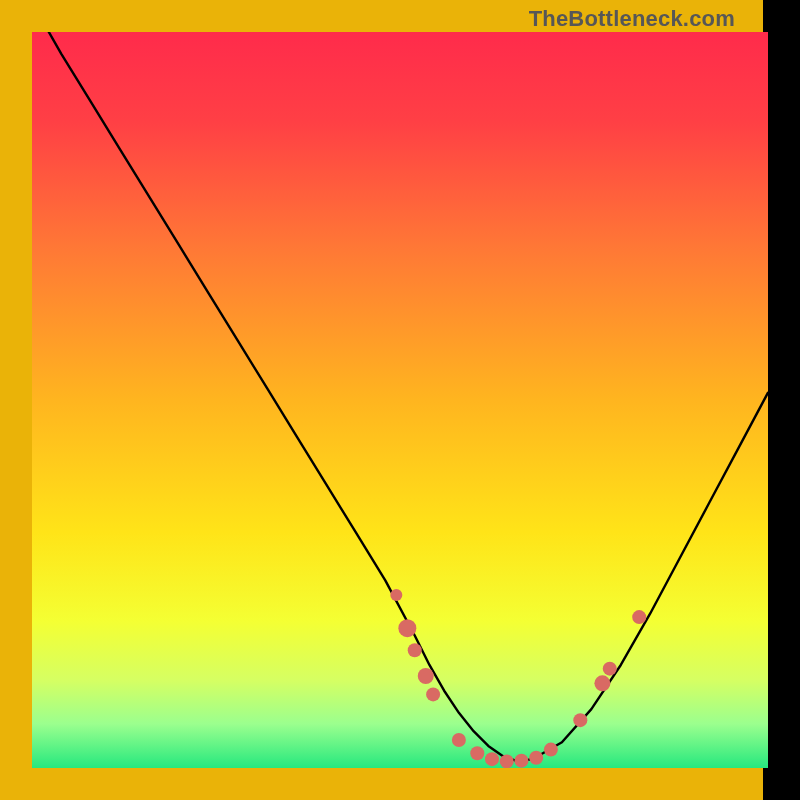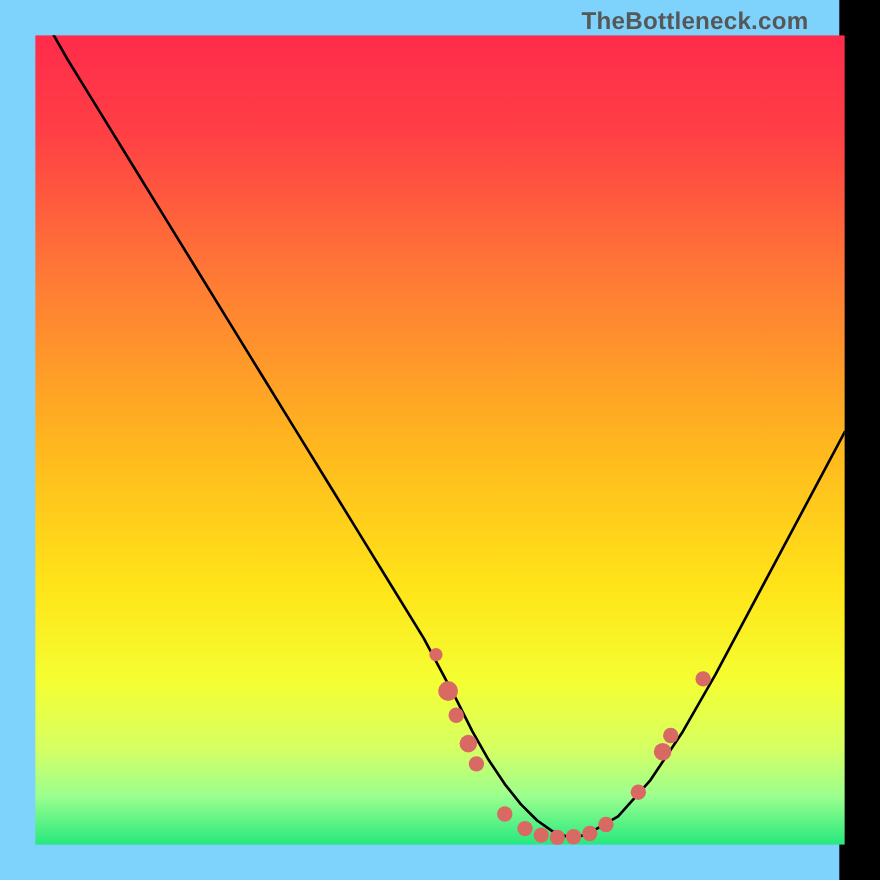--- a/index.html
+++ b/index.html
@@ -1,21 +1,21 @@
 <!DOCTYPE html>
 <html><head>
 <meta charset="utf-8">
 <style>
   * { margin: 0; padding: 0; box-sizing: border-box; }
   html, body { width: 800px; height: 800px; background: #000; overflow: hidden; }
   .container {
     position: relative;
     width: 763px;
     height: 800px;
-    background: #7dd3fc;
+    background: #eab308;
   }
   .plot-area {
     position: absolute;
     left: 32px;
     top: 32px;
     width: 736px;
     height: 736px;
   }
   .gradient-bg {
     position: absolute;

